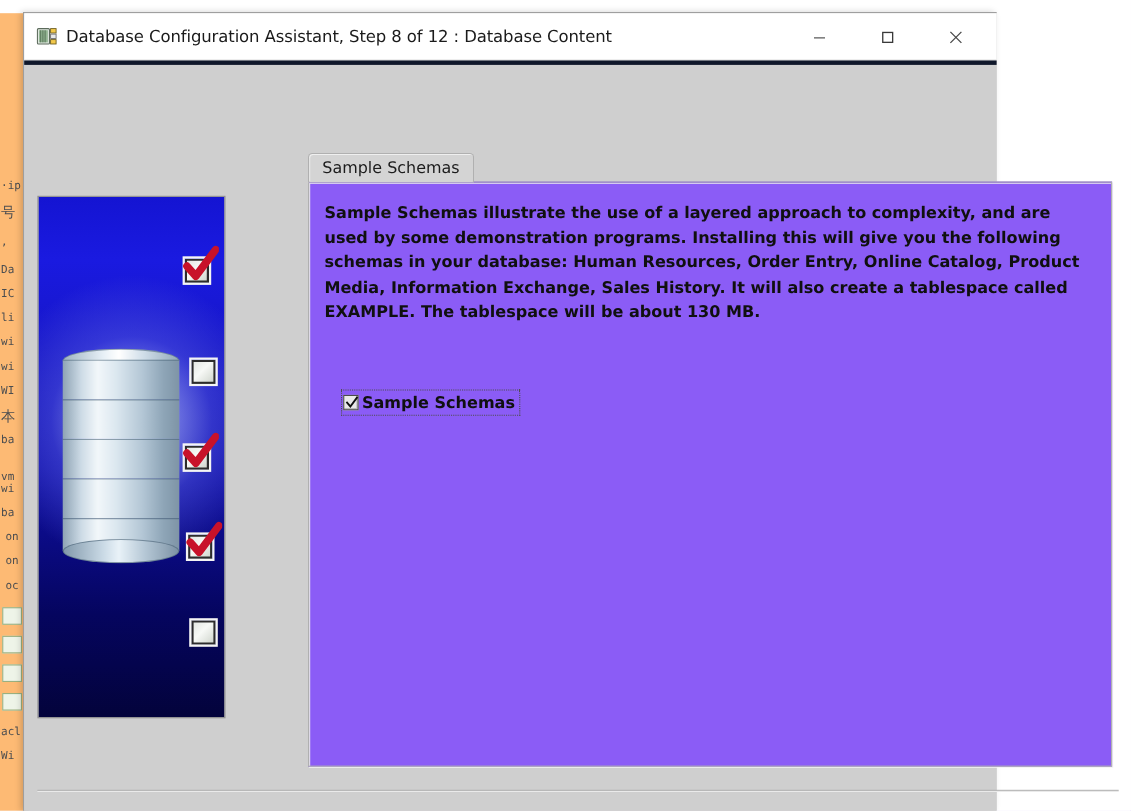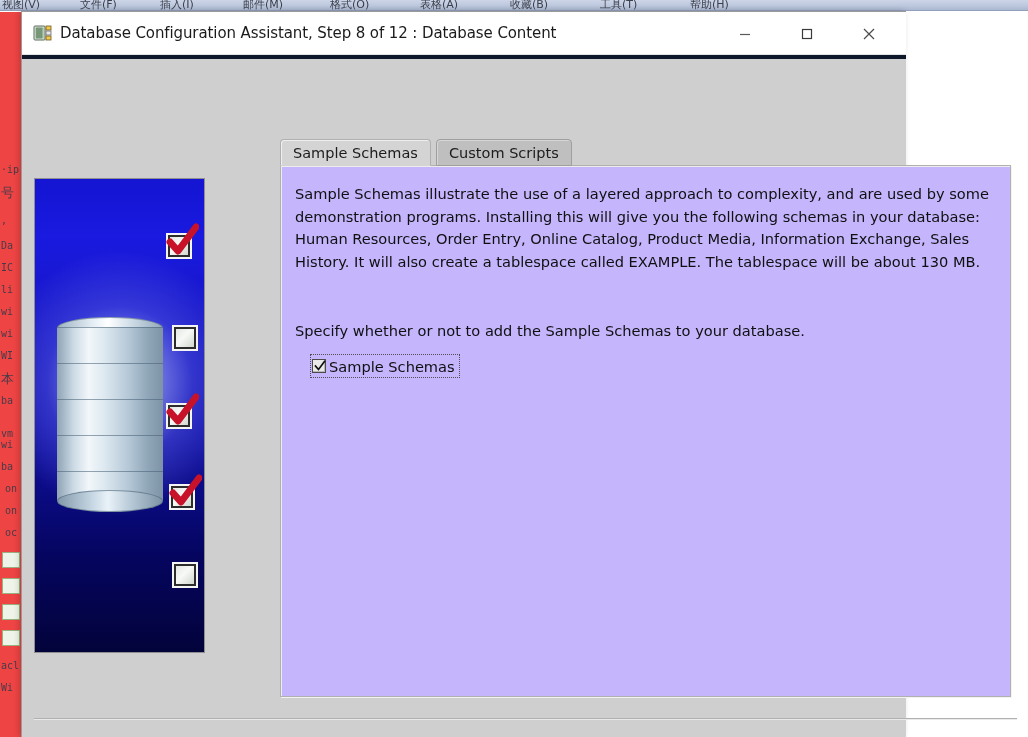--- a/index.html
+++ b/index.html
@@ -22,21 +22,21 @@
     overflow: hidden;
     border-bottom: 1px solid #93a0bb;
   }
   #bg-menubar .mi {
     position: absolute; top: -3px;
     font-size: 11px; color: #3a3f4a; white-space: nowrap;
     font-family: "DejaVu Sans", sans-serif;
   }
   #bg-doc-strip {
     position: absolute; left: 0; top: 12px; width: 24px; height: 725px;
-    background: #ef4444;
+    background: #fdba74;
     border-right: 1px solid #b9c4d1;
   }
   #bg-doc-strip .frag {
     position: absolute; left: 1px;
     font-family: "DejaVu Sans Mono", monospace;
     font-size: 10px; color: #2b3a4a; white-space: nowrap;
     opacity: .85;
   }
   #bg-doc-strip .boxfrag {
     position: absolute; left: 2px; width: 18px; height: 16px;
@@ -163,23 +163,24 @@
     border: 1px solid #9f9f9f;
     border-bottom: 1px solid #9f9f9f;
     box-shadow: inset 1px 1px 0 #d6d6d6;
     z-index: 2;
   }
 
   
   #panel {
     position: absolute; left: 258px; top: 106px;
     width: 731px; height: 532px;
-    background: #c4b5fd;
+    background: #8b5cf6;
     border: 1px solid #b0b0b0;
     box-shadow: inset 1px 1px 0 #ededed, 1px 1px 0 #f3f3f3;
+    font-weight: bold;
   }
   #desc {
     position: absolute; left: 14px; top: 17px; width: 695px;
     font-size: 14.6px; line-height: 22.5px; color: #101010;
     font-family: "DejaVu Sans", sans-serif;
     white-space: pre-wrap;
   }
   #specify {
     position: absolute; left: 14px; top: 154px; width: 695px;
     font-size: 14.6px; line-height: 22px; color: #101010;
@@ -209,31 +210,20 @@
   #sep {
     position: absolute; left: 12px; top: 659px; width: 983px; height: 2px;
     border-top: 1px solid #b0b0b0;
     border-bottom: 1px solid #eaeaea;
   }
 </style>
 </head>
 <body>
 
 <div id="bg-app">
-  <div id="bg-menubar">
-    <span class="mi" style="left:2px;">视图(V)</span>
-    <span class="mi" style="left:80px;">文件(F)</span>
-    <span class="mi" style="left:160px;">插入(I)</span>
-    <span class="mi" style="left:243px;">邮件(M)</span>
-    <span class="mi" style="left:330px;">格式(O)</span>
-    <span class="mi" style="left:420px;">表格(A)</span>
-    <span class="mi" style="left:510px;">收藏(B)</span>
-    <span class="mi" style="left:600px;">工具(T)</span>
-    <span class="mi" style="left:690px;">帮助(H)</span>
-  </div>
 
   <div id="bg-doc-strip">
     <span class="frag" style="top:152px;">·ip</span>
     <span class="frag" style="top:172px; font-size:13px;">号</span>
     <span class="frag" style="top:203px;">,</span>
     <span class="frag" style="top:228px;">Da</span>
     <span class="frag" style="top:250px;">IC</span>
     <span class="frag" style="top:272px;">li</span>
     <span class="frag" style="top:294px;">wi</span>
     <span class="frag" style="top:316px;">wi</span>
@@ -324,28 +314,24 @@
       </div>
       <div class="chk-icon" style="left:137px; top:383px;">
         <div class="chk-box"></div>
       </div>
     </div>
 
     <div id="tabstrip">
       <div class="tab active">
         <span>Sample Schemas</span>
       </div>
-      <div class="tab inactive">
-        <span>Custom Scripts</span>
-      </div>
     </div>
 
     <div id="panel">
       <div id="desc">Sample Schemas illustrate the use of a layered approach to complexity, and are used by some demonstration programs. Installing this will give you the following schemas in your database: Human Resources, Order Entry, Online Catalog, Product Media, Information Exchange, Sales History. It will also create a tablespace called EXAMPLE. The tablespace will be about 130 MB.</div>
-      <div id="specify">Specify whether or not to add the Sample Schemas to your database.</div>
 
       <div id="chk-row">
         <span id="chk-box-ui">
           <svg width="14" height="14" viewBox="0 0 14 14">
               <path d="M2.5 7 L5.5 10.5 L11.5 2.5" stroke="#101010" stroke-width="1.7" fill="none" stroke-linecap="square"></path>
             </svg>
         </span>
         <span id="chk-label">Sample Schemas</span>
       </div>
     </div>

